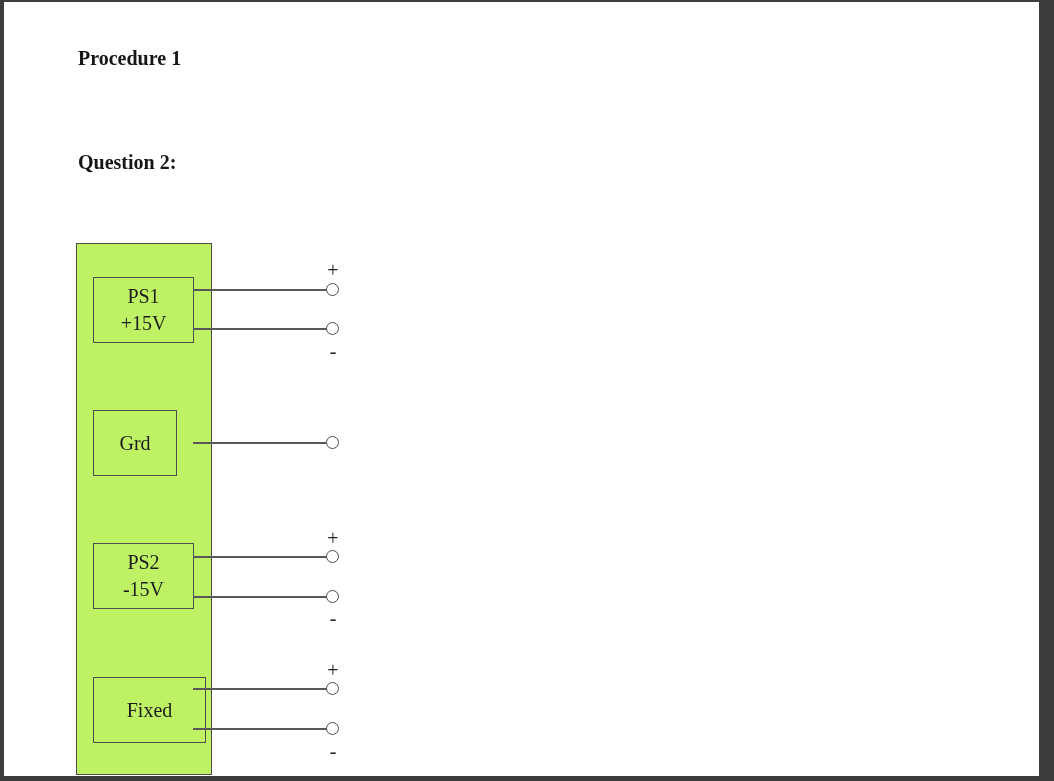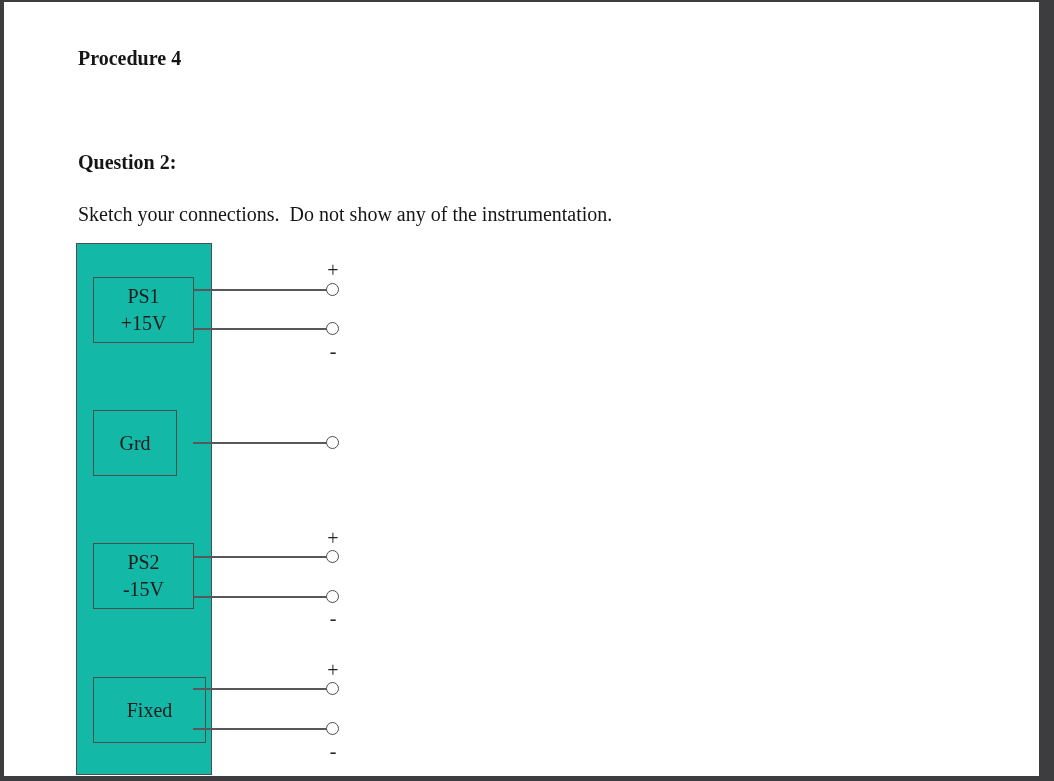--- a/index.html
+++ b/index.html
@@ -26,21 +26,21 @@
     color: #161616;
     font-size: 20px;
     line-height: 24px;
     white-space: pre;
   }
   .bold { font-weight: bold; }
   
   .rect {
     position: absolute;
     border: 1.6px solid #4d4d4d;
-    background: #14b8a6;
+    background: #bef264;
     box-sizing: border-box;
   }
   .supply-box {
     display: flex;
     flex-direction: column;
     align-items: center;
     justify-content: center;
     color: #1c1c1c;
     font-size: 20px;
     line-height: 27px;
@@ -67,26 +67,25 @@
     transform: translateX(-50%);
     text-align: center;
   }
 </style>
 </head>
 <body>
 
 <div id="stage">
   <div id="paper">
 
-    <div class="doc-text bold" style="left:74px; top:44px;">Procedure 4</div>
+    <div class="doc-text bold" style="left:74px; top:44px;">Procedure 1</div>
 
 
     <div class="doc-text bold" style="left:74px; top:148px;">Question 2:</div>
 
-    <div class="doc-text" style="left:74px; top:200px;">Sketch your connections.  Do not show any of the instrumentation.</div>
 
     <div>
 
       <div class="rect" style="left:72px; top:241px; width:136px; height:532px;"></div>
 
       <div class="rect supply-box" style="left:89px; top:275px; width:101px; height:66px;">
         <span>PS1</span>
         <span>+15V</span>
       </div>
       <div class="wire" style="left:189px; top:287px; width:134px;"></div>

